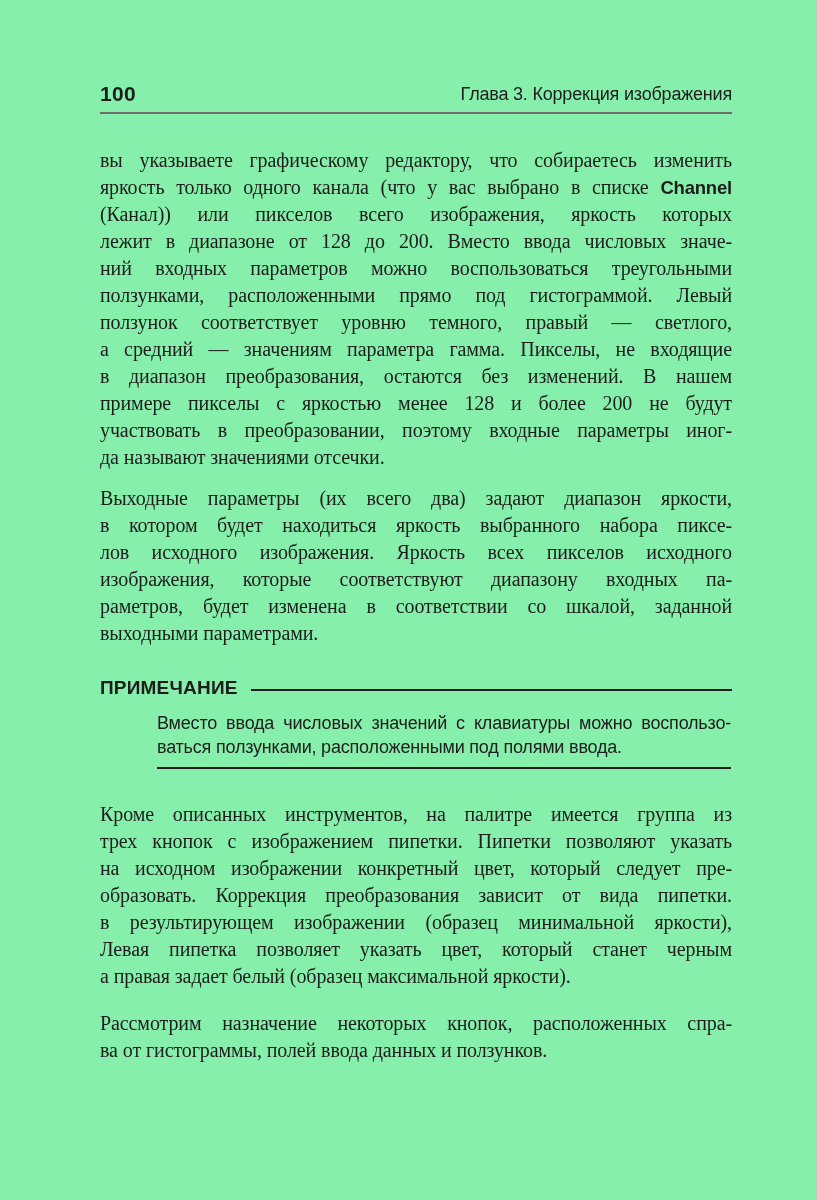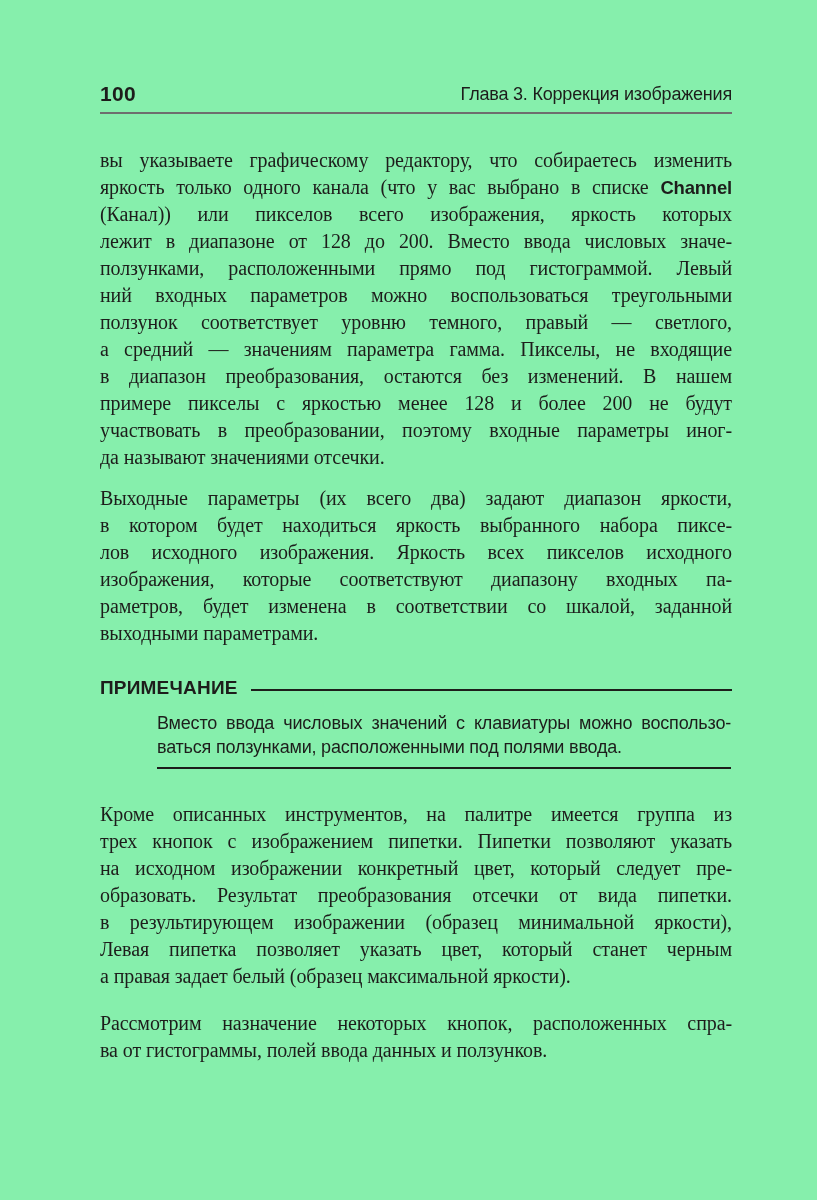--- a/index.html
+++ b/index.html
@@ -104,22 +104,22 @@
       <span class="page-number">100</span>
       <span class="running-title">Глава 3. Коррекция изображения</span>
     </div>
     <div class="header-rule"></div>
 
     <div class="para p1">
       <div class="line">вы указываете графическому редактору, что собираетесь изменить</div>
       <div class="line"><span>яркость только одного канала (что у вас выбрано в списке </span><span class="ui-term">Channel</span></div>
       <div class="line">(Канал)) или пикселов всего изображения, яркость которых</div>
       <div class="line">лежит в диапазоне от 128 до 200. Вместо ввода числовых значе-</div>
+      <div class="line">ний входных параметров можно воспользоваться треугольными</div>
       <div class="line">ползунками, расположенными прямо под гистограммой. Левый</div>
-      <div class="line">ний входных параметров можно воспользоваться треугольными</div>
       <div class="line">ползунок соответствует уровню темного, правый — светлого,</div>
       <div class="line">а средний — значениям параметра гамма. Пикселы, не входящие</div>
       <div class="line">в диапазон преобразования, остаются без изменений. В нашем</div>
       <div class="line">примере пикселы с яркостью менее 128 и более 200 не будут</div>
       <div class="line">участвовать в преобразовании, поэтому входные параметры иног-</div>
       <div class="line last">да называют значениями отсечки.</div>
     </div>
 
     <div class="para p2">
       <div class="line">Выходные параметры (их всего два) задают диапазон яркости,</div>
@@ -139,21 +139,21 @@
         <div class="line">Вместо ввода числовых значений с клавиатуры можно воспользо-</div>
         <div class="line last">ваться ползунками, расположенными под полями ввода.</div>
       </div>
       <div class="note-bottom-rule"></div>
     </div>
 
     <div class="para p3">
       <div class="line">Кроме описанных инструментов, на палитре имеется группа из</div>
       <div class="line">трех кнопок с изображением пипетки. Пипетки позволяют указать</div>
       <div class="line">на исходном изображении конкретный цвет, который следует пре-</div>
-      <div class="line">образовать. Результат преобразования отсечки от вида пипетки.</div>
+      <div class="line">образовать. Коррекция преобразования зависит от вида пипетки.</div>
       <div class="line">в результирующем изображении (образец минимальной яркости),</div>
       <div class="line">Левая пипетка позволяет указать цвет, который станет черным</div>
       <div class="line last">а правая задает белый (образец максимальной яркости).</div>
     </div>
 
     <div class="para p4">
       <div class="line">Рассмотрим назначение некоторых кнопок, расположенных спра-</div>
       <div class="line last">ва от гистограммы, полей ввода данных и ползунков.</div>
     </div>
 

